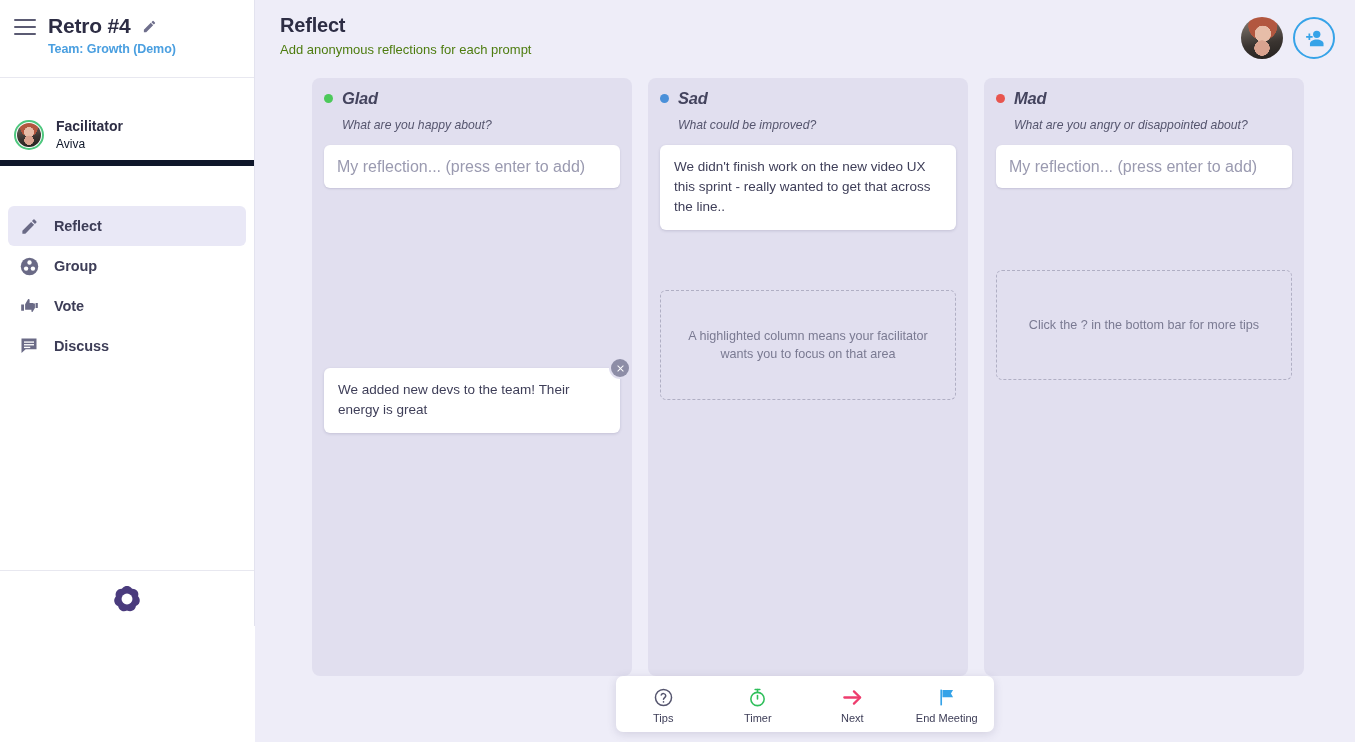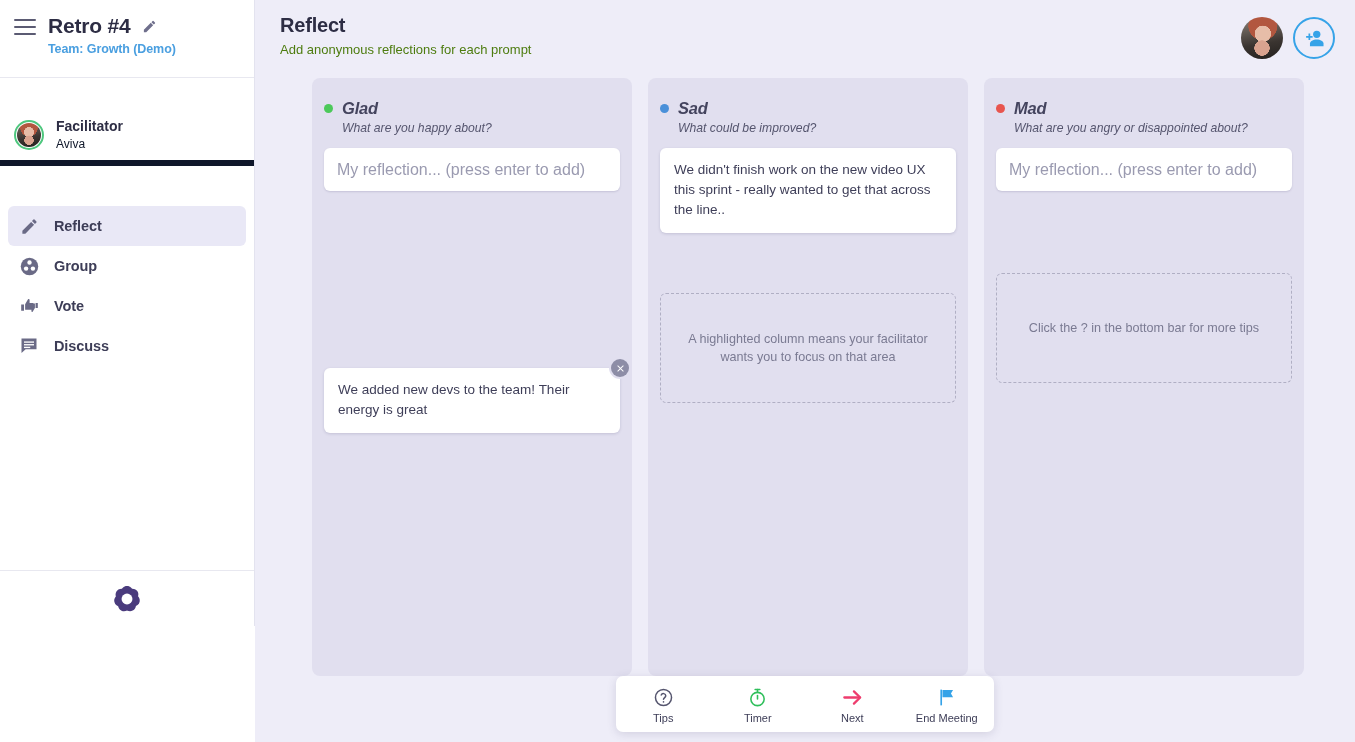--- a/index.html
+++ b/index.html
@@ -105,33 +105,33 @@
   }
 
   
   .board {
     display:flex; gap: 16px; padding: 0 51px 0 57px;
     height: 598px;
   }
   .col {
     flex: 1 1 0; border-radius: 8px;
     background: #e1dfef;
-    padding: 21px 12px 12px 12px;
+    padding: 11px 12px 12px 12px;
     display:flex; flex-direction: column;
     position: relative;
   }
   .col-head-row { display:flex; align-items:center; gap: 9px; }
   .col-dot { width: 9px; height: 9px; border-radius: 50%; flex:0 0 9px; }
   .col-name {
     font-size: 16.5px; font-weight: bold; font-style: italic;
     color: #44445e; letter-spacing:-0.2px;
   }
   .col-prompt {
     font-size: 12.2px; font-style: italic; color: #55556e;
-    margin-left: 18px; margin-top: 3px; font-weight: 500;
+    margin-left: 18px; margin-top: 10px; font-weight: 500;
   }
   .reflect-input {
     margin-top: 13px; height: 43px;
     background: #ffffff; border: none; border-radius: 6px;
     box-shadow: 0 1px 2px rgba(60,55,100,.17);
     padding: 0 13px; width: 100%;
     font-family: "Liberation Sans", sans-serif;
     font-size: 16px; color: #44445e;
     outline: none;
   }

